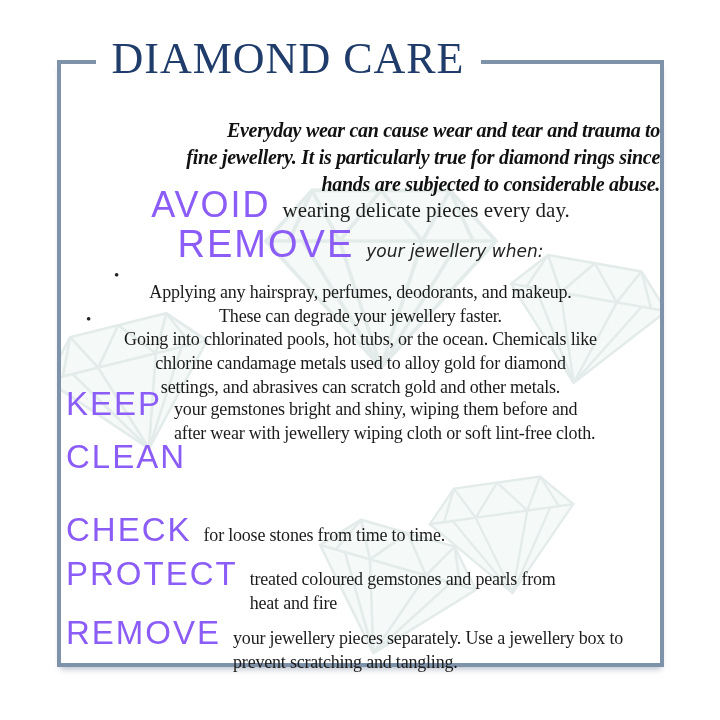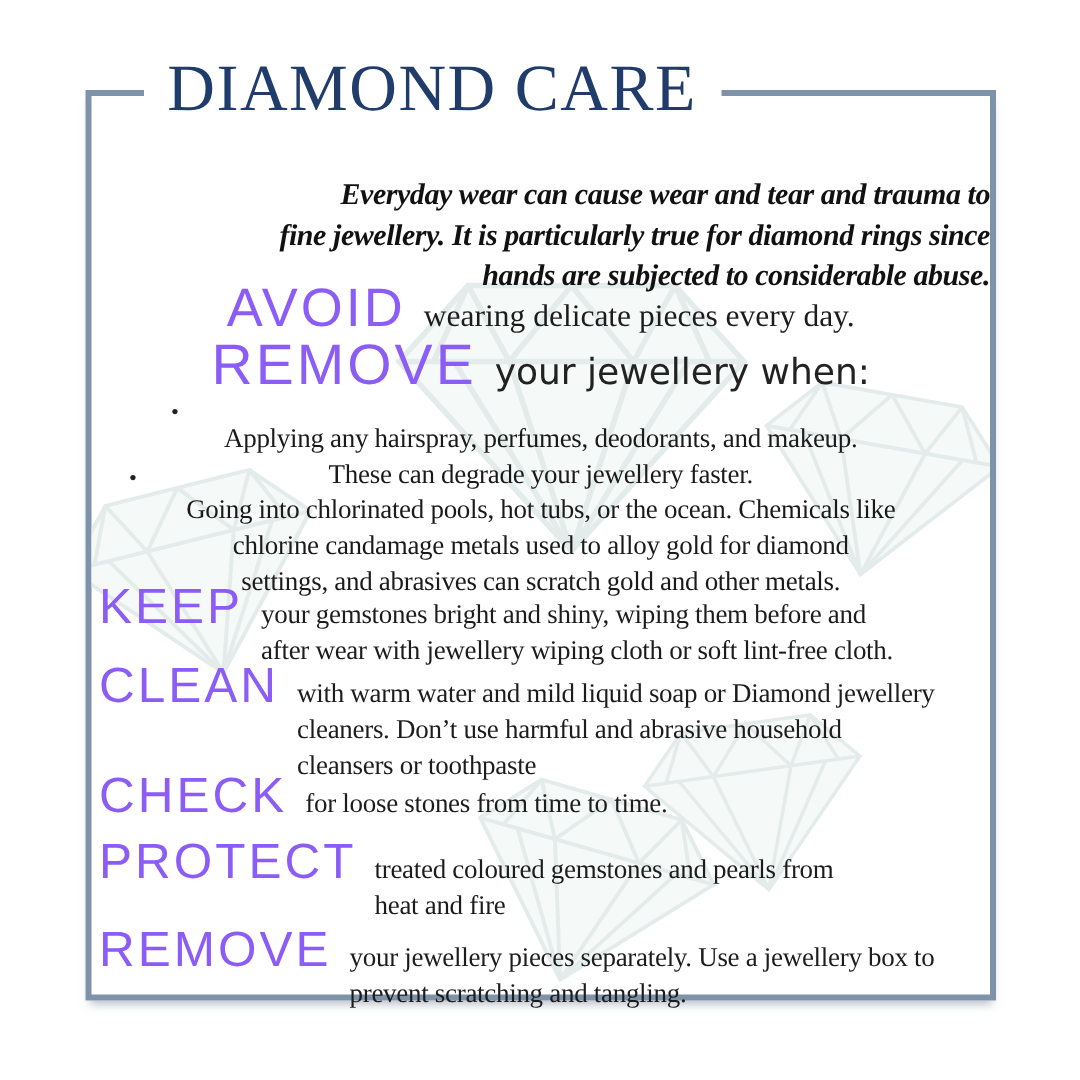--- a/index.html
+++ b/index.html
@@ -39,22 +39,23 @@
   }
   .kw.avoid{font-size:36px;line-height:38px;}
   .kw.remove{font-size:38px;line-height:40px;}
   .kw.sec{font-size:33px;line-height:35px;}
   .desc{
     font-size:18px;line-height:24px;letter-spacing:-0.2px;
     white-space:pre-line;color:#1c1c1c;
   }
   .desc.avoid{font-size:21px;letter-spacing:0;}
   .desc.remove{
-    font-family:"DejaVu Sans", sans-serif;font-size:24px;letter-spacing:0;
+    font-family:"DejaVu Sans", sans-serif;font-size:17px;letter-spacing:0;
     color:#222;
+    font-style:italic;
   }
   .bullet{position:absolute;left:0;right:0;text-align:center;}
   .btext{display:inline-block;white-space:pre-line;font-size:18px;line-height:24px;letter-spacing:-0.2px;margin-top:16px;}
   .bmark{position:absolute;font-size:15px;top:3px;color:#222;}
 </style>
 </head>
 <body>
 
 <div class="page">
 
@@ -116,23 +117,20 @@
       </div>
 
       <div class="row leftal" style="top:322px">
         <span class="kw sec">KEEP</span>
         <span class="desc">your gemstones bright and shiny, wiping them before and
 after wear with jewellery wiping cloth or soft lint-free cloth.</span>
       </div>
 
       <div class="row leftal" style="top:375px">
         <span class="kw sec">CLEAN</span>
-        <span class="desc">with warm water and mild liquid soap or Diamond jewellery
-cleaners. Don’t use harmful and abrasive household
-cleansers or toothpaste</span>
       </div>
 
       <div class="row leftal" style="top:448px">
         <span class="kw sec">CHECK</span>
         <span class="desc">for loose stones from time to time.</span>
       </div>
 
       <div class="row leftal" style="top:492px">
         <span class="kw sec">PROTECT</span>
         <span class="desc">treated coloured gemstones and pearls from

